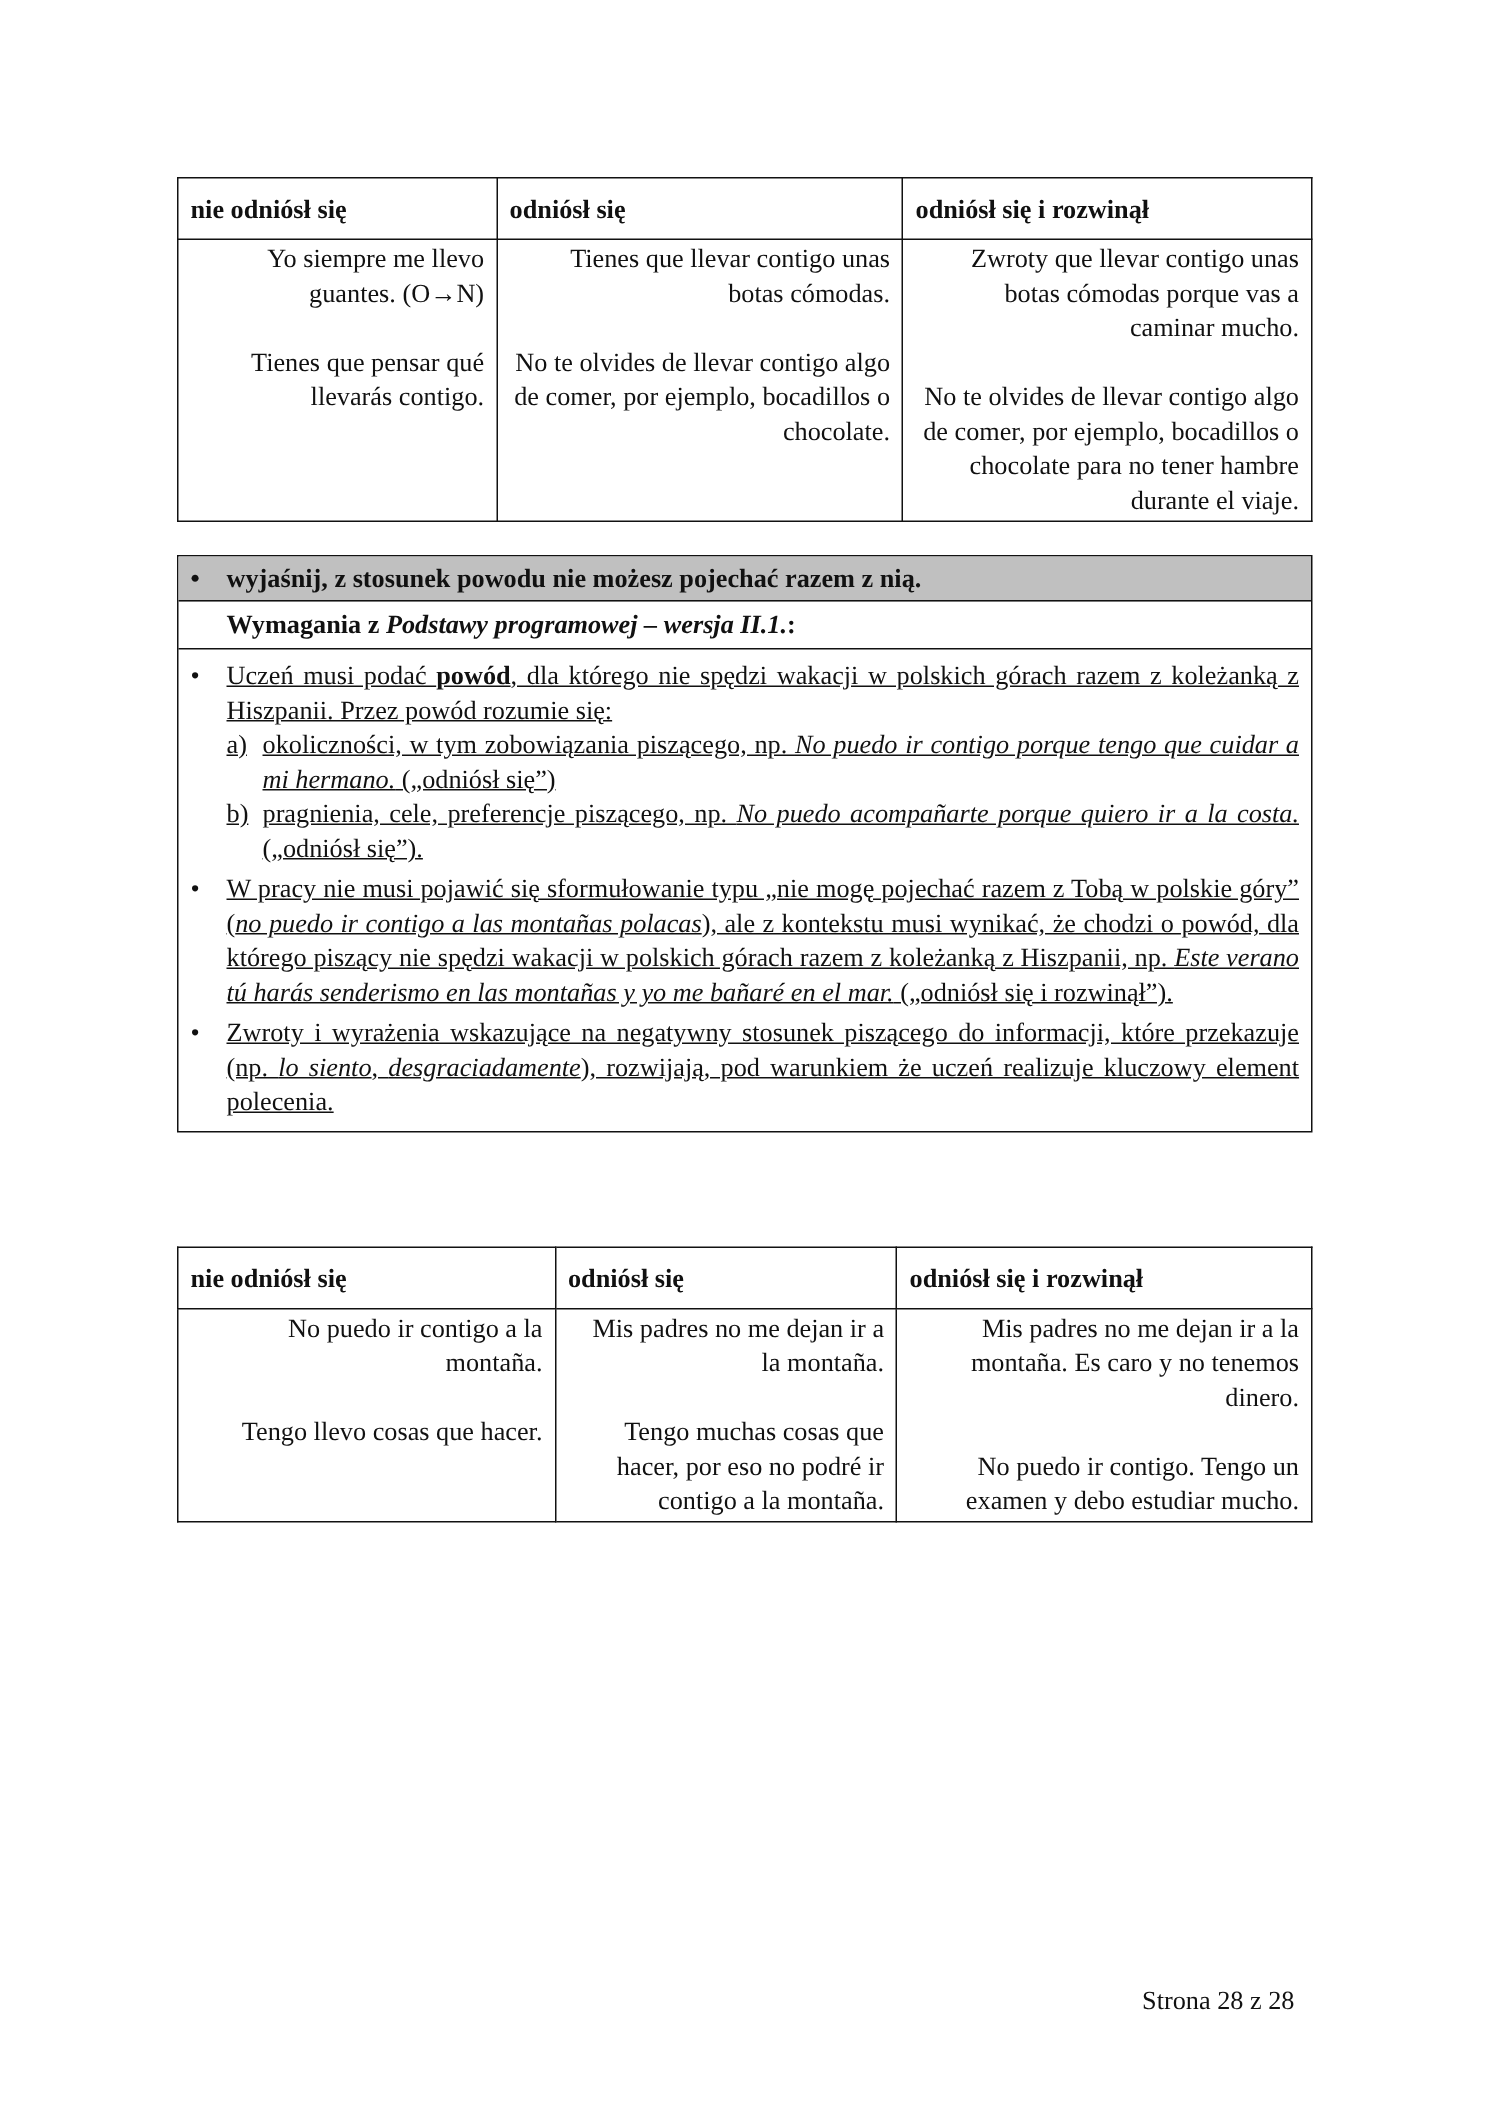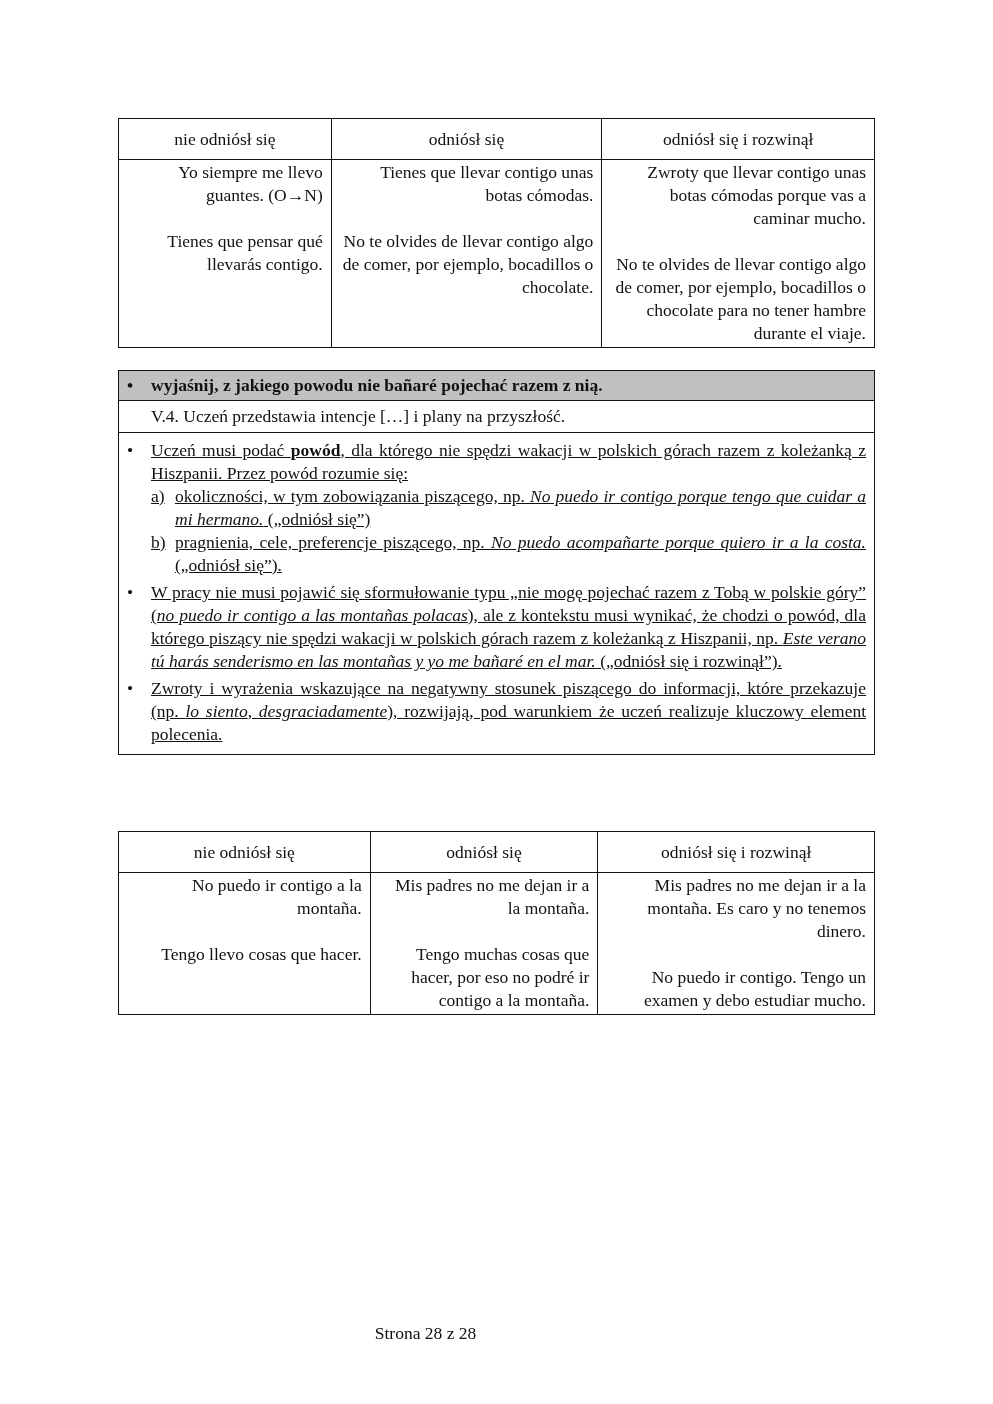--- a/index.html
+++ b/index.html
@@ -1,34 +1,34 @@
 <!DOCTYPE html>
 <html><head>
 <meta charset="utf-8">
 <style>
   html, body { margin:0; padding:0; background:#ffffff; }
   body { width:993px; height:1404px; position:relative; font-family:"Liberation Serif", serif; color:#111; font-size:17.5px; line-height:23px; }
   table { border-collapse:collapse; }
   .t1 { position:absolute; left:118px; top:118px; width:757px; }
   .t1 td, .t1 th, .t3 td, .t3 th { border:1px solid #111; vertical-align:top; padding:1px 8px 2px 8px; }
-  .t1 th, .t3 th { font-weight:normal; text-align:center; height:40px; vertical-align:middle; padding:0 8px; }
+  .t1 th, .t3 th { font-weight:bold; text-align:left; height:40px; vertical-align:middle; padding:0 8px; }
   .cell-block { display:block;text-align:right; }
   .gap { height:23px; }
   .box { position:absolute; left:118px; top:370px; width:755px; border:1px solid #111; }
   .box-head { background:#c0c0c0; font-weight:bold; padding:2px 8px 2px 8px; height:25px; border-bottom:1px solid #111; display:flex; align-items:center; }
   .bullet { display:inline-block; width:24px; }
   .req { padding:4px 8px 4px 32px; border-bottom:1px solid #111; }
   .body { padding:6px 8px 4px 8px; text-align:justify; }
   .li { display:flex; margin-bottom:4px; }
   .li .b { width:24px; flex:none; }
   .li .c { flex:1; text-align:justify;text-decoration:underline; }
   .sub { display:flex; margin-left:0; }
   .sub .lab { width:24px; flex:none; }
   .t3 { position:absolute; left:118px; top:831px; width:757px; }
-  .footer { position:absolute; top:1322px; left:0; width:851px; text-align:center; font-size:17.5px; }
+  .footer { position:absolute; top:1322px; left:12px; width:851px; text-align:right; font-size:17.5px; }
   i { font-style:italic; }
 </style>
 </head>
 <body>
 
 <table class="t1">
   <colgroup>
       <col style="width:213px">
       <col style="width:271px">
       <col style="width:273px">
@@ -55,24 +55,24 @@
       <span class="cell-block gap"></span>
       <span class="cell-block">No te olvides de llevar contigo algo de comer, por ejemplo, bocadillos o chocolate para no tener hambre durante el viaje.</span>
     </td>
   </tr>
 </tbody>
   </table>
 
 <div class="box">
   <div class="box-head">
     <span class="bullet">•</span>
-    <span>wyjaśnij, z jakiego powodu nie bañaré pojechać razem z nią.</span>
+    <span>wyjaśnij, z stosunek powodu nie możesz pojechać razem z nią.</span>
   </div>
   <div class="req">
-    <div>V.4. Uczeń przedstawia intencje […] i plany na przyszłość.</div>
+    <div><b>Wymagania z </b><b><i>Podstawy programowej – wersja II.1.</i></b><b>:</b></div>
   </div>
   <div class="body">
     <div class="li">
       <span class="b">•</span>
       <div class="c">
         <span>Uczeń musi podać </span><b>powód</b><span>, dla którego nie spędzi wakacji w polskich górach razem z koleżanką z Hiszpanii. Przez powód rozumie się:</span>
         <div class="sub">
           <span class="lab">a)</span>
           <span style="flex:1"><span>okoliczności, w tym zobowiązania piszącego, np. </span><i>No puedo ir contigo porque tengo que cuidar a mi hermano.</i><span> („odniósł się”)</span></span>
         </div>

